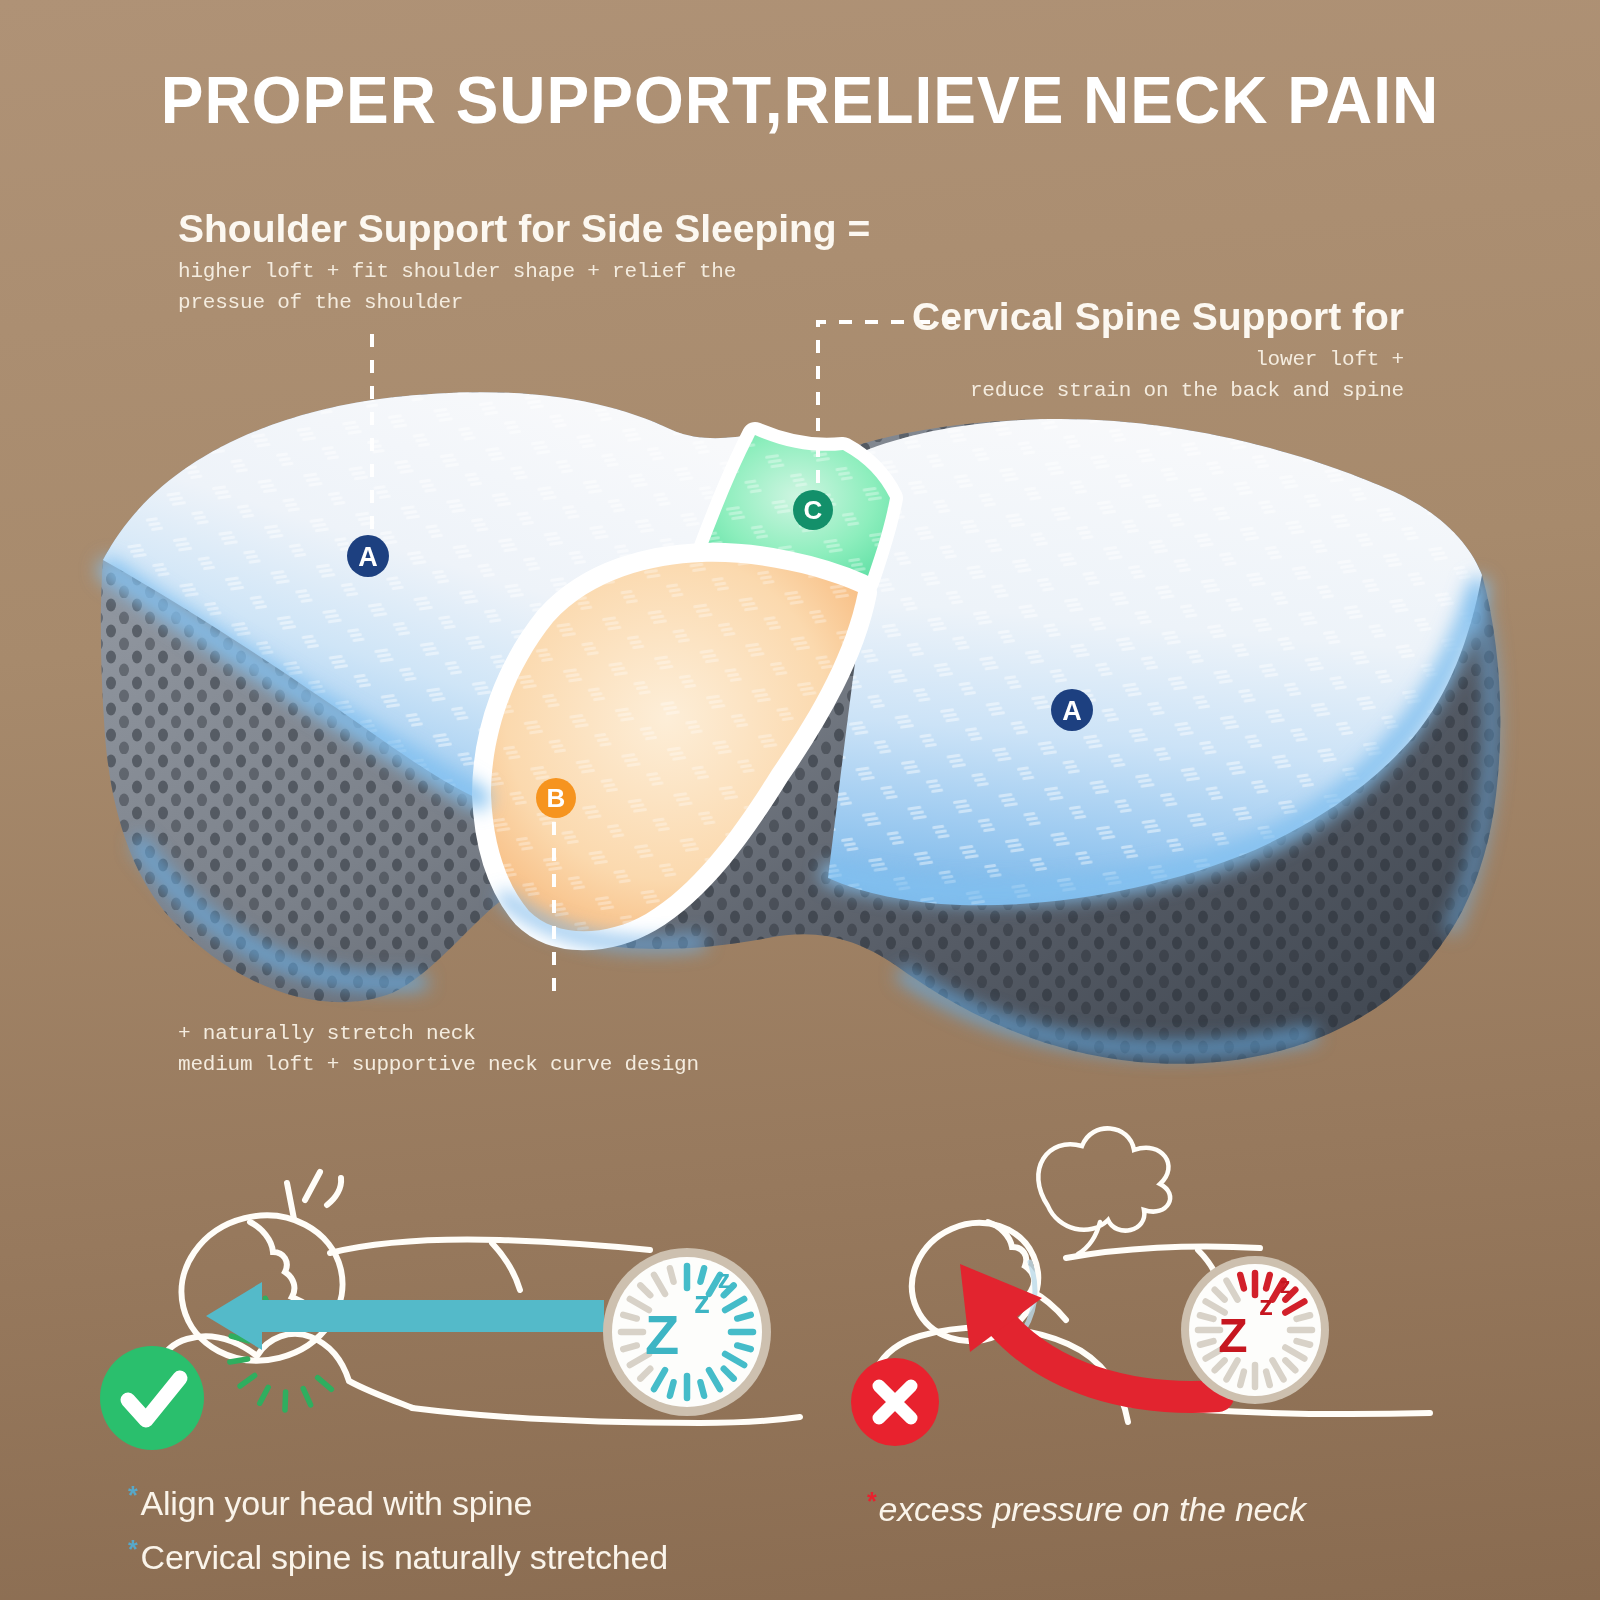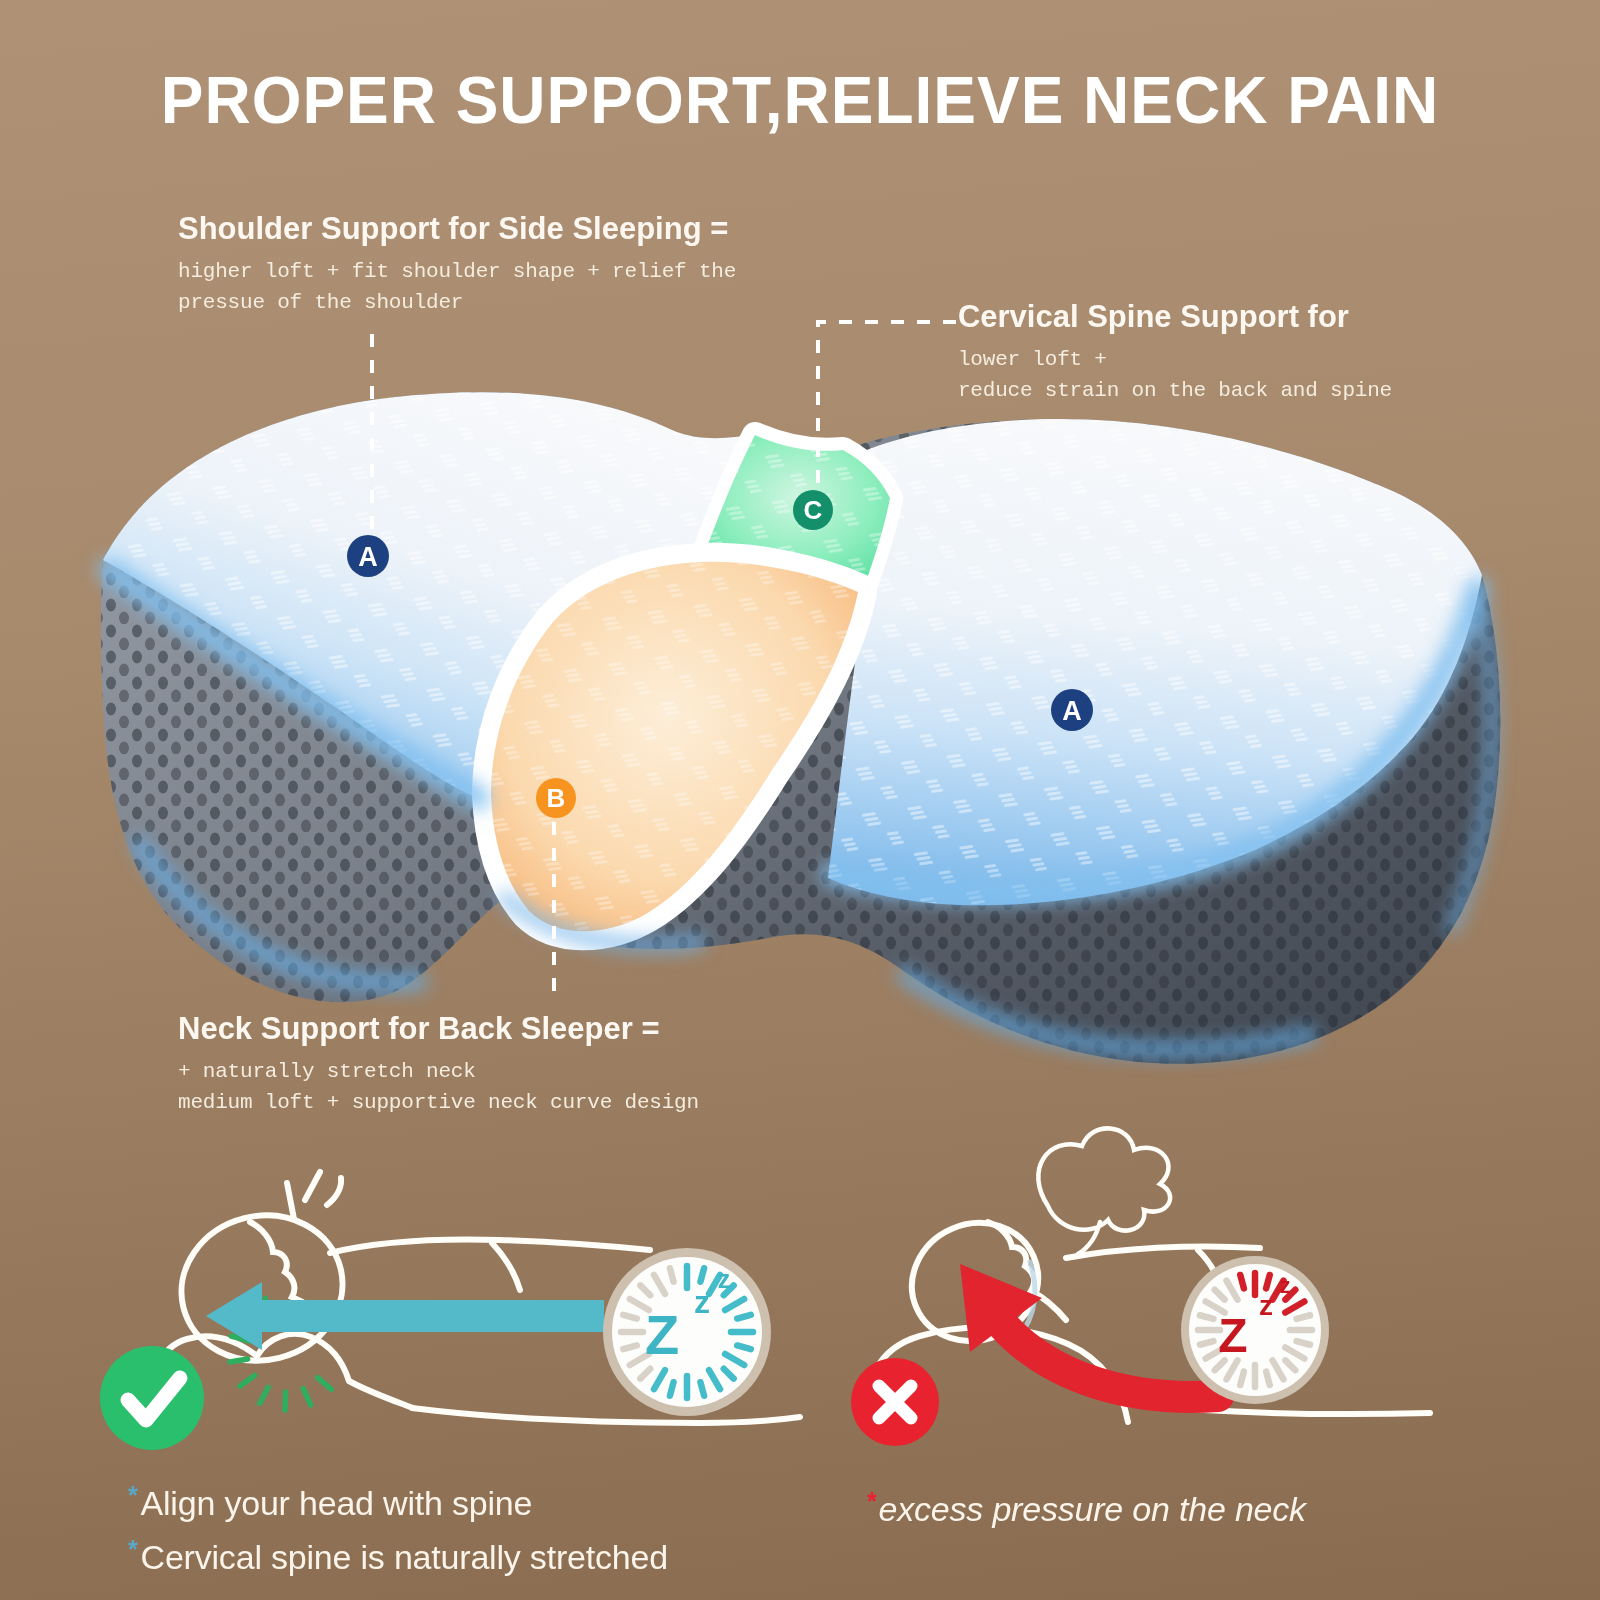--- a/index.html
+++ b/index.html
@@ -8,24 +8,24 @@
     background:linear-gradient(175deg,#af9276 0%,#a78a6c 38%,#97795d 72%,#896b50 100%);
     font-family:"Liberation Sans",sans-serif;color:#fdf9f2;
   }
   svg{position:absolute;left:0;top:0;}
   .title{
     position:absolute;top:62px;left:0;width:100%;text-align:center;
     font-size:66px;font-weight:700;letter-spacing:1px;color:#ffffff;
     transform:scaleX(.97);white-space:nowrap;
   }
   .callout{position:absolute;}
-  .callout .hd{font-size:31px;font-weight:700;line-height:38px;color:#fcf8f1;}
+  .callout .hd{font-size:39px;font-weight:700;line-height:38px;color:#fcf8f1;}
   .callout .bd{font-size:21px;line-height:31px;color:#f4ecdf;margin-top:8px;letter-spacing:-.2px;font-family:Liberation Mono, monospace;}
   .co-side{left:178px;top:210px;}
-  .co-stomach{right:208px;top:298px;text-align:left;}
+  .co-stomach{right:196px;top:298px;text-align:right;}
   .co-stomach .bd{margin-top:8px;}
   .co-back{left:178px;top:1010px;}
   .caption{position:absolute;font-size:34px;line-height:46px;color:#faf4ea;letter-spacing:-.2px;}
   .cap-good{left:128px;top:1472px;}
   .cap-bad{left:866px;top:1478px;font-style:italic;}
   .bullet{font-size:25px;vertical-align:11px;margin-right:3px;font-weight:700;}
   .cap-good .bullet{color:var(--good-bullet,#57a8c9);}
   .cap-bad .bullet{color:var(--bad-check,#e8222e);}
 </style>
 </head>
@@ -280,21 +280,20 @@
     <div class="hd">
       <div>Cervical Spine Support for</div>
     </div>
     <div class="bd">
       <div>lower loft +</div>
       <div>reduce strain on the back and spine</div>
     </div>
   </div>
 
   <div class="callout co-back">
-    <div class="hd">Neck Support for Back Sleeper =</div>
     <div class="bd">
       <div>+ naturally stretch neck</div>
       <div>medium loft + supportive neck curve design</div>
     </div>
   </div>
 
   <div class="caption cap-good">
     <div><span class="bullet">*</span><span>Align your head with spine</span></div>
     <div><span class="bullet">*</span><span>Cervical spine is naturally stretched</span></div>
   </div>

